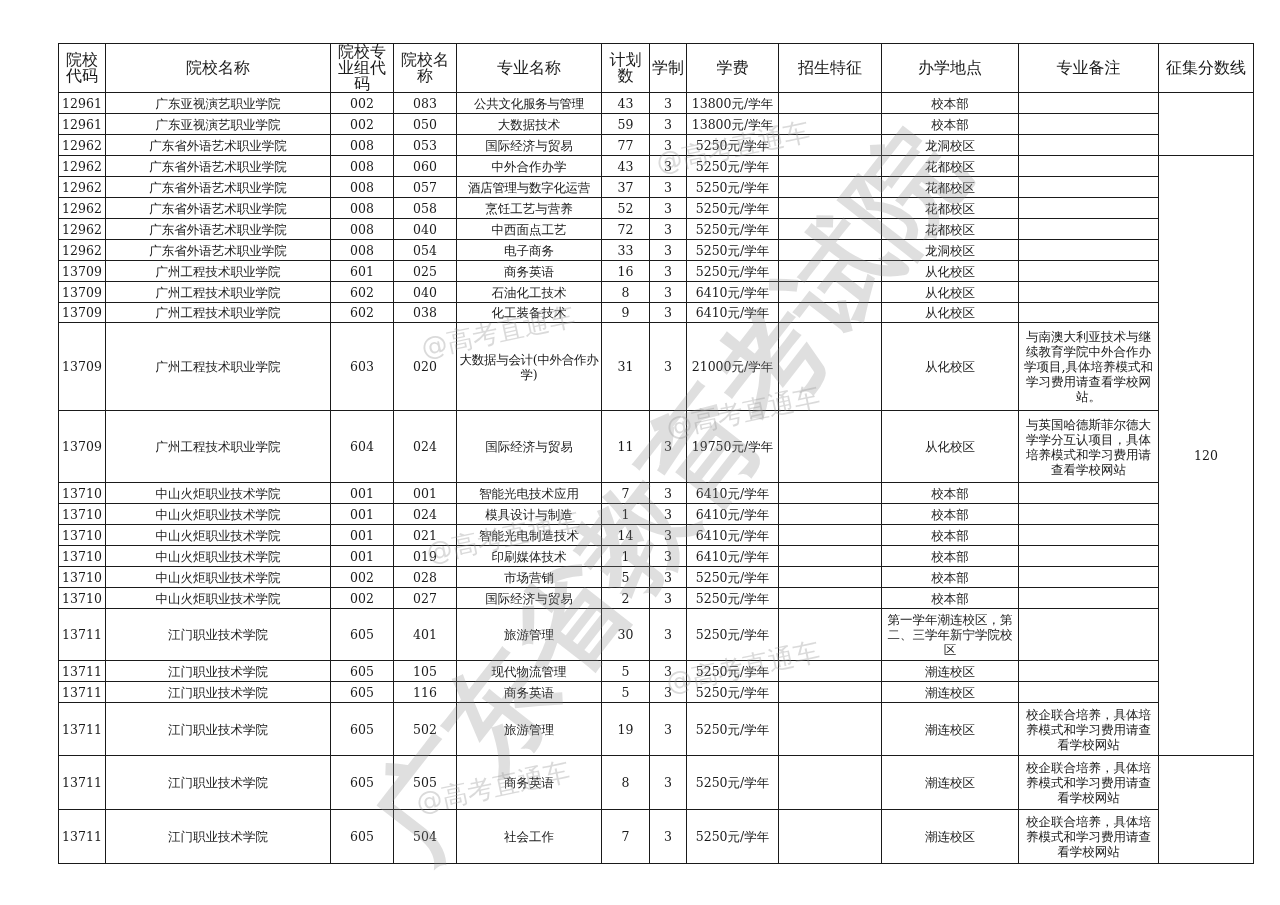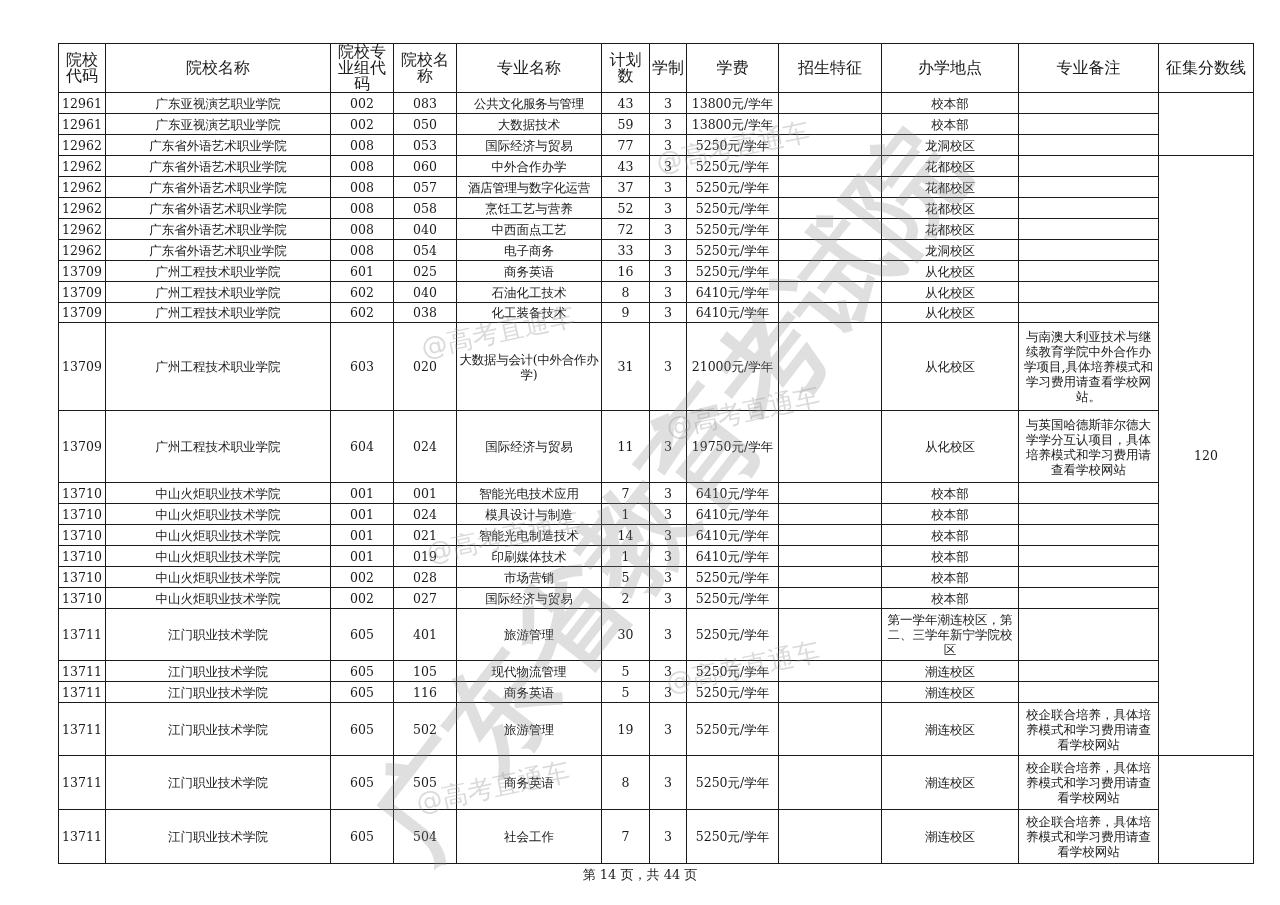--- a/index.html
+++ b/index.html
@@ -383,21 +383,20 @@
           <td>7</td>
           <td>3</td>
           <td>5250元/学年</td>
           <td></td>
           <td>潮连校区</td>
           <td class="note">校企联合培养，具体培养模式和学习费用请查看学校网站</td>
         </tr>
       </tbody>
   </table>
 
-  <div class="footer">第 14 页，共 44 页</div>
 
   <div class="wm wm-big">广东省教育考试院</div>
   <div class="wm wm-small" style="left:655px; top:130px;">@高考直通车</div>
   <div class="wm wm-small" style="left:420px; top:315px;">@高考直通车</div>
   <div class="wm wm-small" style="left:665px; top:395px;">@高考直通车</div>
   <div class="wm wm-small" style="left:425px; top:520px;">@高考直通车</div>
   <div class="wm wm-small" style="left:665px; top:650px;">@高考直通车</div>
   <div class="wm wm-small" style="left:415px; top:770px;">@高考直通车</div>
 </div>
 

